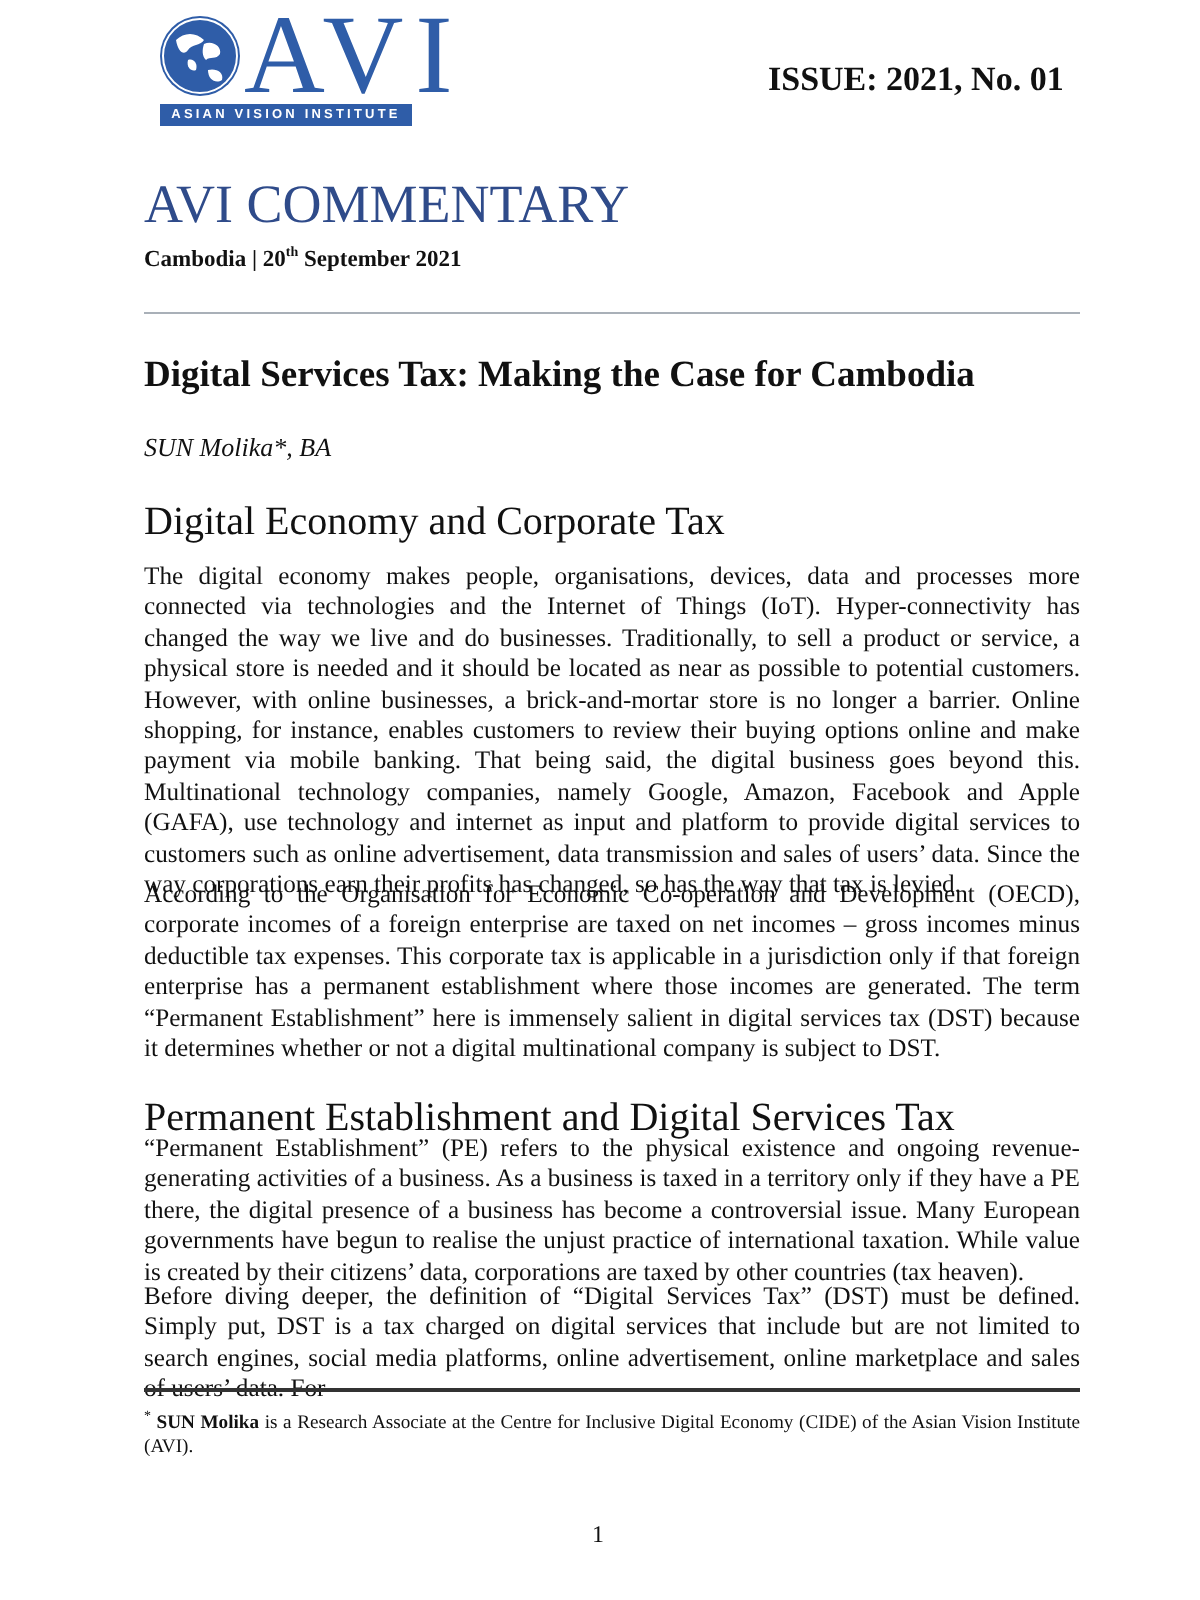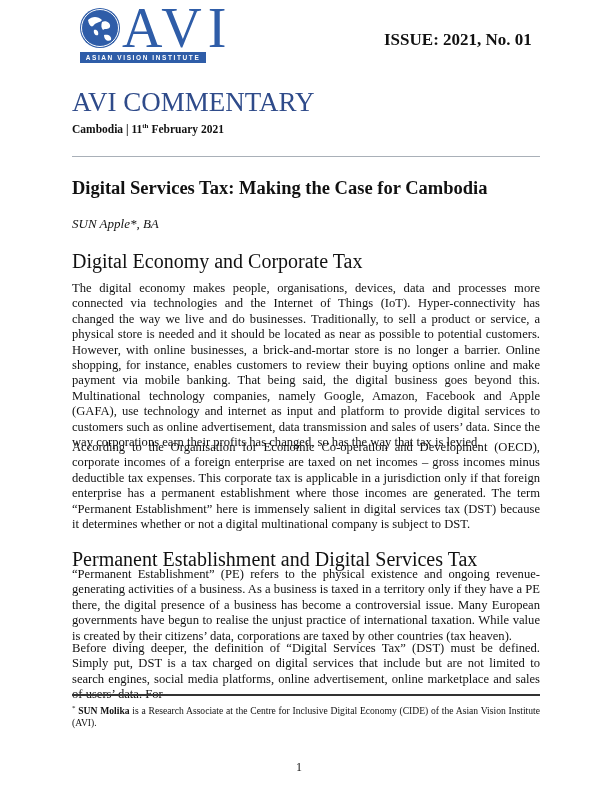--- a/index.html
+++ b/index.html
@@ -43,26 +43,26 @@
       <circle cx="20" cy="20" r="18.5" fill="none" stroke="#fff" stroke-width="1"></circle>
     </svg>
   </div>
   <div class="logo-letters">AVI</div>
   <div class="logo-banner">ASIAN VISION INSTITUTE</div>
 </div>
 
 <div class="issue">ISSUE: 2021, No. 01</div>
 
 <div class="title">AVI COMMENTARY</div>
-<div class="dateline"><span>Cambodia | 11</span><sup>th</sup><span> February 2021</span></div>
+<div class="dateline"><span>Cambodia | 20</span><sup>th</sup><span> September 2021</span></div>
 
 <div class="rule"></div>
 
 <div class="headline">Digital Services Tax: Making the Case for Cambodia</div>
-<div class="author">SUN Apple*, BA</div>
+<div class="author">SUN Molika*, BA</div>
 
 <div class="h2" style="top:250px">Digital Economy and Corporate Tax</div>
 <p class="para" style="top:281px">The digital economy makes people, organisations, devices, data and processes more connected via technologies and the Internet of Things (IoT). Hyper-connectivity has changed the way we live and do businesses. Traditionally, to sell a product or service, a physical store is needed and it should be located as near as possible to potential customers. However, with online businesses, a brick-and-mortar store is no longer a barrier. Online shopping, for instance, enables customers to review their buying options online and make payment via mobile banking. That being said, the digital business goes beyond this. Multinational technology companies, namely Google, Amazon, Facebook and Apple (GAFA), use technology and internet as input and platform to provide digital services to customers such as online advertisement, data transmission and sales of users’ data. Since the way corporations earn their profits has changed, so has the way that tax is levied.</p>
 <p class="para" style="top:440px">According to the Organisation for Economic Co-operation and Development (OECD), corporate incomes of a foreign enterprise are taxed on net incomes – gross incomes minus deductible tax expenses. This corporate tax is applicable in a jurisdiction only if that foreign enterprise has a permanent establishment where those incomes are generated. The term “Permanent Establishment” here is immensely salient in digital services tax (DST) because it determines whether or not a digital multinational company is subject to DST.</p>
 
 <div class="h2" style="top:548px">Permanent Establishment and Digital Services Tax</div>
 <p class="para" style="top:567px">“Permanent Establishment” (PE) refers to the physical existence and ongoing revenue-generating activities of a business. As a business is taxed in a territory only if they have a PE there, the digital presence of a business has become a controversial issue. Many European governments have begun to realise the unjust practice of international taxation. While value is created by their citizens’ data, corporations are taxed by other countries (tax heaven).</p>
 <p class="para" style="top:641px">Before diving deeper, the definition of “Digital Services Tax” (DST) must be defined. Simply put, DST is a tax charged on digital services that include but are not limited to search engines, social media platforms, online advertisement, online marketplace and sales of users’ data. For</p>
 
 <div class="footrule"></div>

